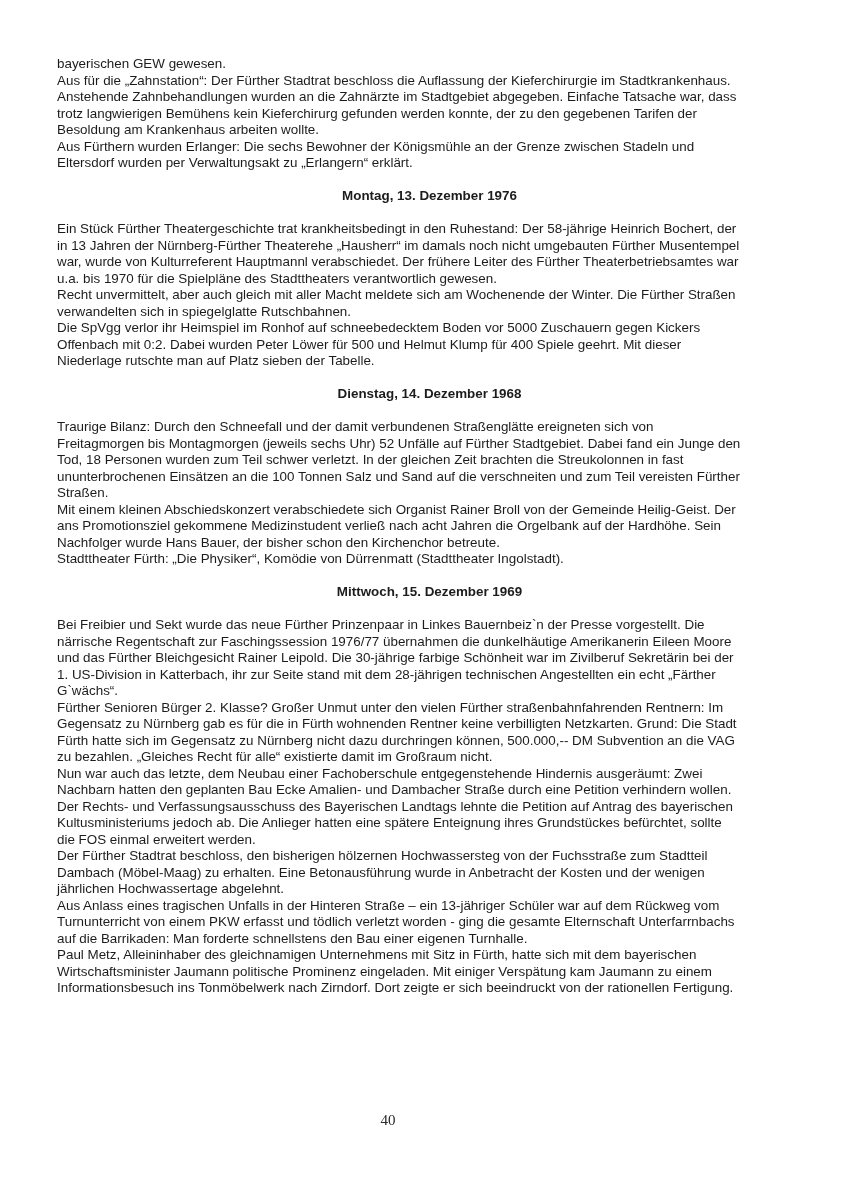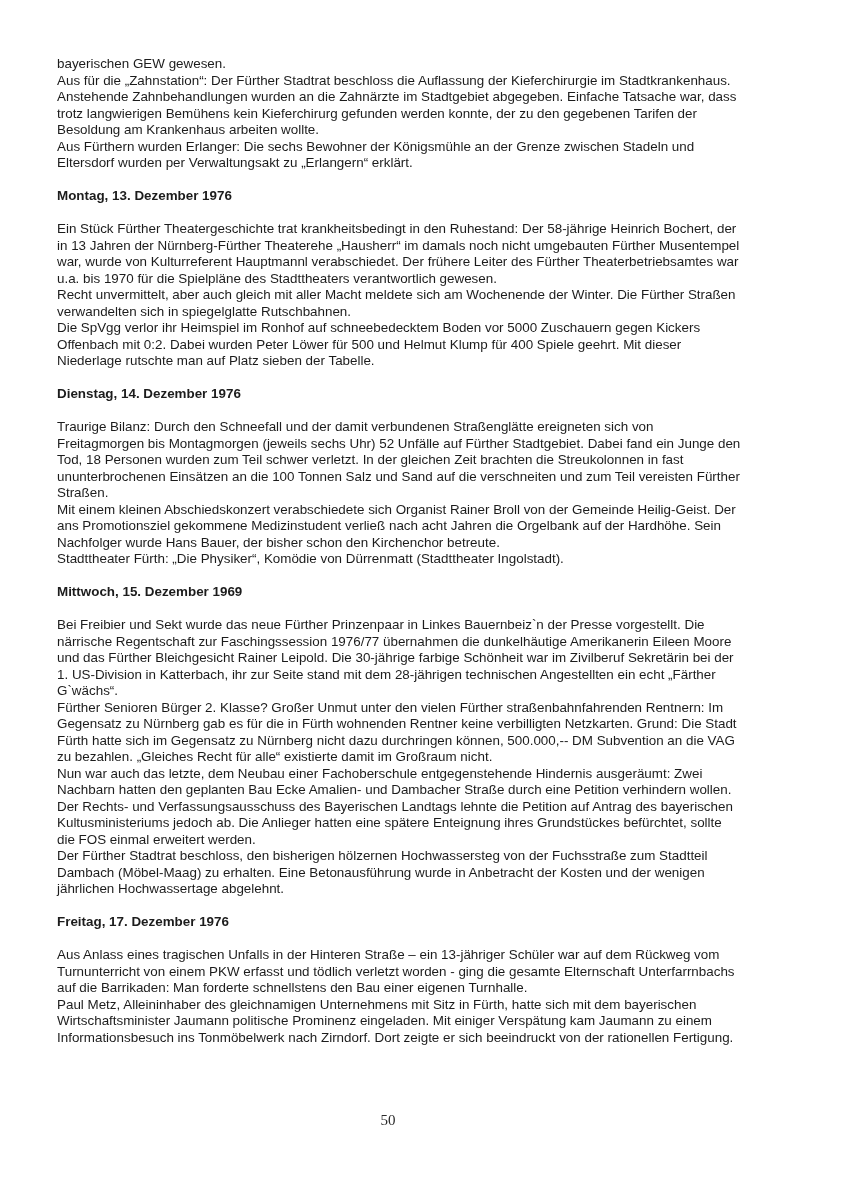--- a/index.html
+++ b/index.html
@@ -26,20 +26,21 @@
   }
   .block {
     white-space: pre; 
   }
   .heading {
     font-size: 13.4px;
     line-height: 16.5px;
     font-weight: bold;
     margin: 16.5px 0 16.5px 0;
     white-space: pre;
+    text-align: center;
   }
   .page-number {
     position: absolute;
     left: 0;
     right: 0;
     top: 1112px;
     text-align: center;
     font-family: "Liberation Serif", serif;
     font-size: 15px;
     color: #2a2a2a;
@@ -63,21 +64,21 @@
     <div class="block">Ein Stück Fürther Theatergeschichte trat krankheitsbedingt in den Ruhestand: Der 58-jährige Heinrich Bochert, der
 in 13 Jahren der Nürnberg-Fürther Theaterehe „Hausherr“ im damals noch nicht umgebauten Fürther Musentempel
 war, wurde von Kulturreferent Hauptmannl verabschiedet. Der frühere Leiter des Fürther Theaterbetriebsamtes war
 u.a. bis 1970 für die Spielpläne des Stadttheaters verantwortlich gewesen.
 Recht unvermittelt, aber auch gleich mit aller Macht meldete sich am Wochenende der Winter. Die Fürther Straßen
 verwandelten sich in spiegelglatte Rutschbahnen.
 Die SpVgg verlor ihr Heimspiel im Ronhof auf schneebedecktem Boden vor 5000 Zuschauern gegen Kickers
 Offenbach mit 0:2. Dabei wurden Peter Löwer für 500 und Helmut Klump für 400 Spiele geehrt. Mit dieser
 Niederlage rutschte man auf Platz sieben der Tabelle.</div>
 
-    <div class="heading">Dienstag, 14. Dezember 1976</div>
+    <div class="heading">Dienstag, 14. Dezember 1968</div>
     <div class="block">Traurige Bilanz: Durch den Schneefall und der damit verbundenen Straßenglätte ereigneten sich von
 Freitagmorgen bis Montagmorgen (jeweils sechs Uhr) 52 Unfälle auf Fürther Stadtgebiet. Dabei fand ein Junge den
 Tod, 18 Personen wurden zum Teil schwer verletzt. In der gleichen Zeit brachten die Streukolonnen in fast
 ununterbrochenen Einsätzen an die 100 Tonnen Salz und Sand auf die verschneiten und zum Teil vereisten Fürther
 Straßen.
 Mit einem kleinen Abschiedskonzert verabschiedete sich Organist Rainer Broll von der Gemeinde Heilig-Geist. Der
 ans Promotionsziel gekommene Medizinstudent verließ nach acht Jahren die Orgelbank auf der Hardhöhe. Sein
 Nachfolger wurde Hans Bauer, der bisher schon den Kirchenchor betreute.
 Stadttheater Fürth: „Die Physiker“, Komödie von Dürrenmatt (Stadttheater Ingolstadt).</div>
 
@@ -94,24 +95,23 @@
 
     <div class="block">Nun war auch das letzte, dem Neubau einer Fachoberschule entgegenstehende Hindernis ausgeräumt: Zwei
 Nachbarn hatten den geplanten Bau Ecke Amalien- und Dambacher Straße durch eine Petition verhindern wollen.
 Der Rechts- und Verfassungsausschuss des Bayerischen Landtags lehnte die Petition auf Antrag des bayerischen
 Kultusministeriums jedoch ab. Die Anlieger hatten eine spätere Enteignung ihres Grundstückes befürchtet, sollte
 die FOS einmal erweitert werden.
 Der Fürther Stadtrat beschloss, den bisherigen hölzernen Hochwassersteg von der Fuchsstraße zum Stadtteil
 Dambach (Möbel-Maag) zu erhalten. Eine Betonausführung wurde in Anbetracht der Kosten und der wenigen
 jährlichen Hochwassertage abgelehnt.</div>
 
-    <div class="heading">Freitag, 17. Dezember 1976</div>
     <div class="block">Aus Anlass eines tragischen Unfalls in der Hinteren Straße – ein 13-jähriger Schüler war auf dem Rückweg vom
 Turnunterricht von einem PKW erfasst und tödlich verletzt worden - ging die gesamte Elternschaft Unterfarrnbachs
 auf die Barrikaden: Man forderte schnellstens den Bau einer eigenen Turnhalle.
 Paul Metz, Alleininhaber des gleichnamigen Unternehmens mit Sitz in Fürth, hatte sich mit dem bayerischen
 Wirtschaftsminister Jaumann politische Prominenz eingeladen. Mit einiger Verspätung kam Jaumann zu einem
 Informationsbesuch ins Tonmöbelwerk nach Zirndorf. Dort zeigte er sich beeindruckt von der rationellen Fertigung.</div>
 
   </div>
 
-  <div class="page-number">50</div>
+  <div class="page-number">40</div>
 </div>
 
 </body></html>

